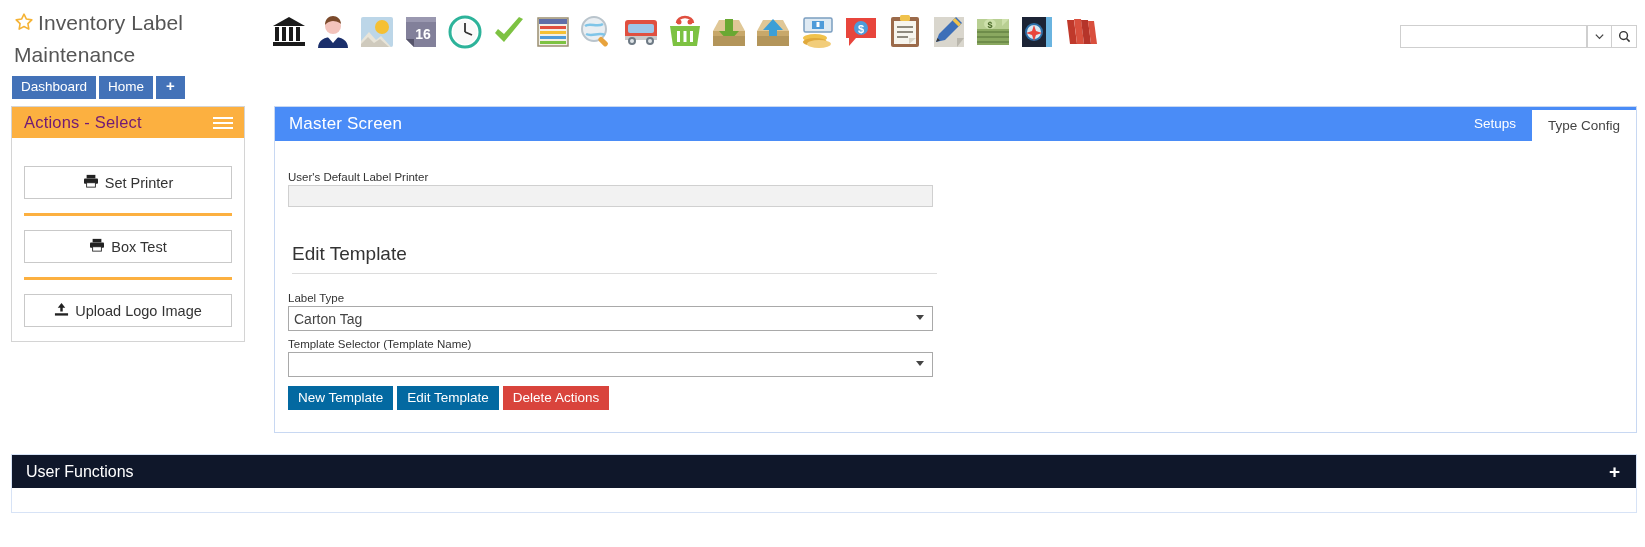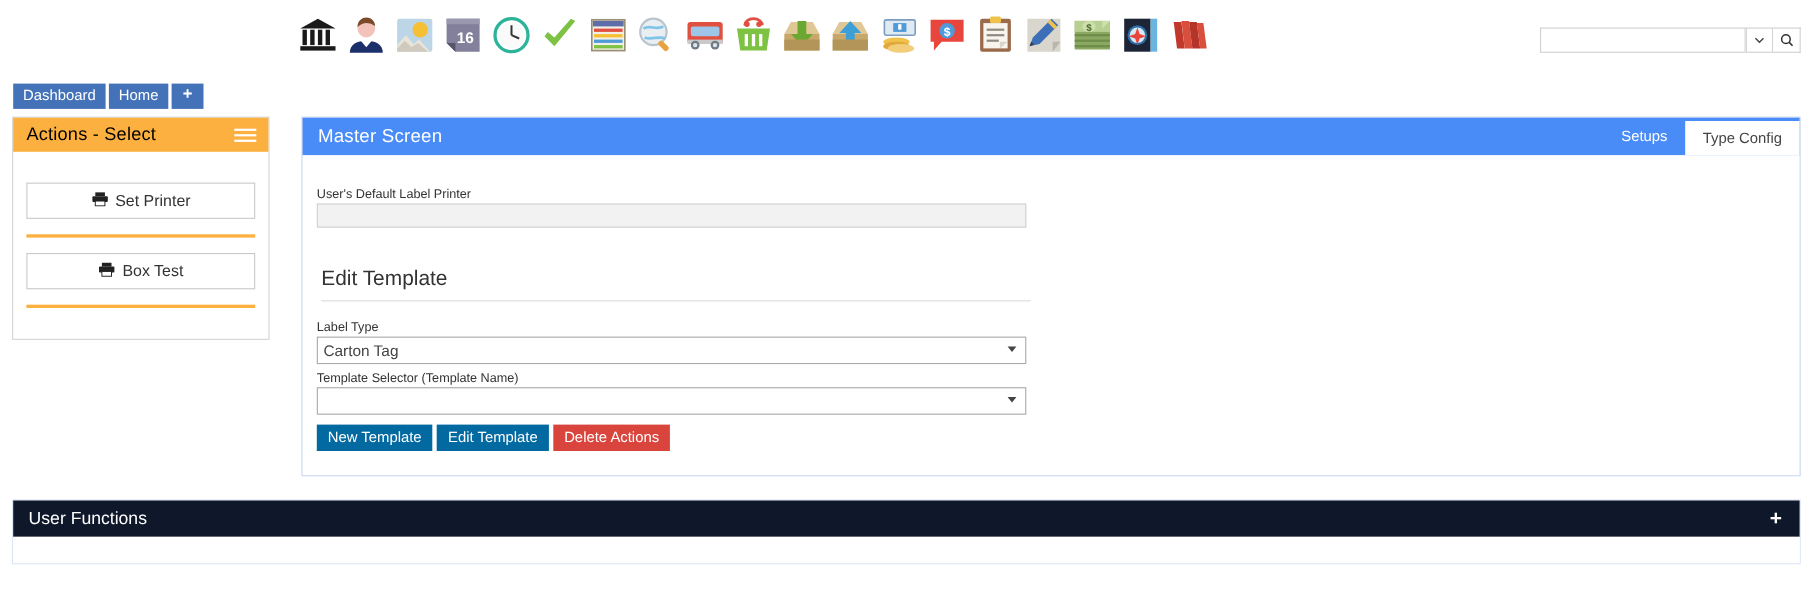--- a/index.html
+++ b/index.html
@@ -54,21 +54,21 @@
     border: none; font-family: "Liberation Sans", sans-serif;
   }
   .navtab.plus { font-size: 15px; font-weight: bold; padding: 3px 10px 4px 10px; }
 
   
   .actions-panel {
     position: absolute; left: 11px; top: 106px; width: 234px;
     border: 1px solid #d4d4d4; background: #fff;
   }
   .actions-head {
-    background: #fcb040; color: #000000; height: 31px; display: flex;
+    background: #fcb040; color: #701a75; height: 31px; display: flex;
     align-items: center; justify-content: space-between; padding: 0 11px 0 12px;
   }
   .actions-head .t { font-size: 16.5px; letter-spacing: .2px; }
   .hamburger { display: flex; flex-direction: column; gap: 3px; cursor: pointer; }
   .hamburger span { display: block; width: 20px; height: 2px; background: #fff; }
   .actions-body { padding: 28px 12px 14px 12px; }
   .act-btn {
     width: 100%; height: 33px; border: 1px solid #c9c9c9; background: #fff;
     font-size: 14.5px; color: #333; display: flex; align-items: center;
     justify-content: center; gap: 6px; cursor: pointer;
@@ -144,20 +144,27 @@
   .uf-head .plus { font-size: 19px; font-weight: bold; cursor: pointer; line-height: 19px; }
   .uf-body { height: 24px; background: #fff; }
 </style>
 </head>
 <body>
 
 <div id="app">
 
   <div class="topbar">
 
+    <div class="app-title">
+      <span class="star-icon">
+        <svg width="20" height="20" viewBox="0 0 24 24">
+          <path d="M12 2.6l2.9 5.9 6.5.95-4.7 4.58 1.11 6.47L12 17.44 6.19 20.5 7.3 14.03 2.6 9.45l6.5-.95z" fill="none" stroke="#f5b335" stroke-width="1.9" stroke-linejoin="round"></path>
+        </svg>
+      </span><span>Inventory Label Maintenance</span>
+    </div>
 
     <div class="toolbar">
 
       <span class="ticon">
         <svg viewBox="0 0 36 36">
           <polygon points="18,3 34,12 2,12" fill="#1a1a1a"></polygon>
           <rect x="4" y="13" width="4" height="14" fill="#1a1a1a"></rect>
           <rect x="11" y="13" width="4" height="14" fill="#1a1a1a"></rect>
           <rect x="18" y="13" width="4" height="14" fill="#1a1a1a"></rect>
           <rect x="25" y="13" width="4" height="14" fill="#1a1a1a"></rect>
@@ -395,20 +402,29 @@
             <rect x="4" y="1" width="10" height="4" fill="#222"></rect>
             <rect x="1" y="5" width="16" height="6" rx="1" fill="#222"></rect>
             <rect x="4" y="10" width="10" height="5" fill="#fff" stroke="#222" stroke-width="1"></rect>
           </svg>
         </span>
         <span>Box Test</span>
       </div>
 
       <div class="act-sep"></div>
 
+      <div class="act-btn">
+        <span class="upload-glyph">
+          <svg width="15" height="15" viewBox="0 0 16 16">
+            <path d="M8 1l4 5H9.3v4H6.7V6H4z" fill="#222"></path>
+            <rect x="1" y="12" width="14" height="2.5" fill="#222"></rect>
+          </svg>
+        </span>
+        <span>Upload Logo Image</span>
+      </div>
 
     </div>
   </div>
 
   <div class="master-panel">
     <div class="master-head">
       <span class="mtitle">Master Screen</span>
       <span class="tabstrip">
         <span class="mtab">Setups</span>
         <span class="mtab active">Type Config</span>

